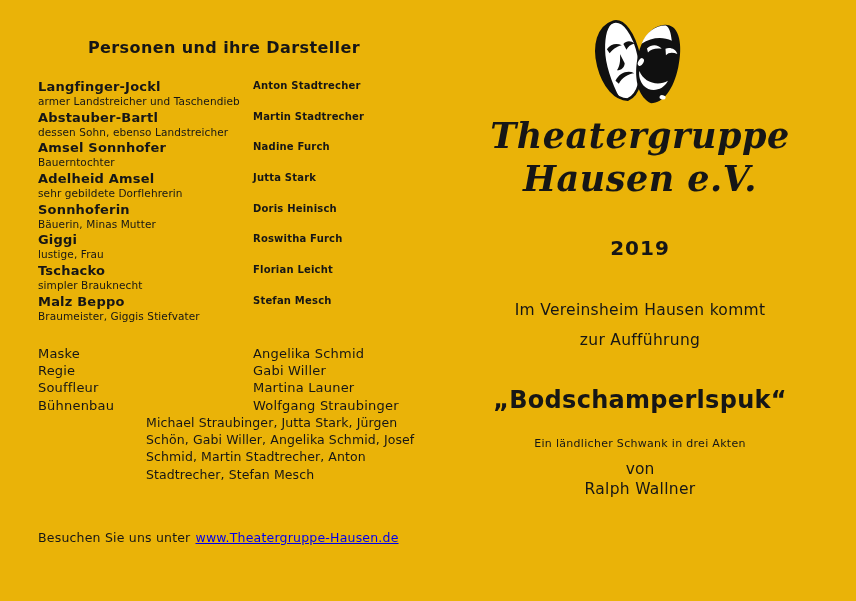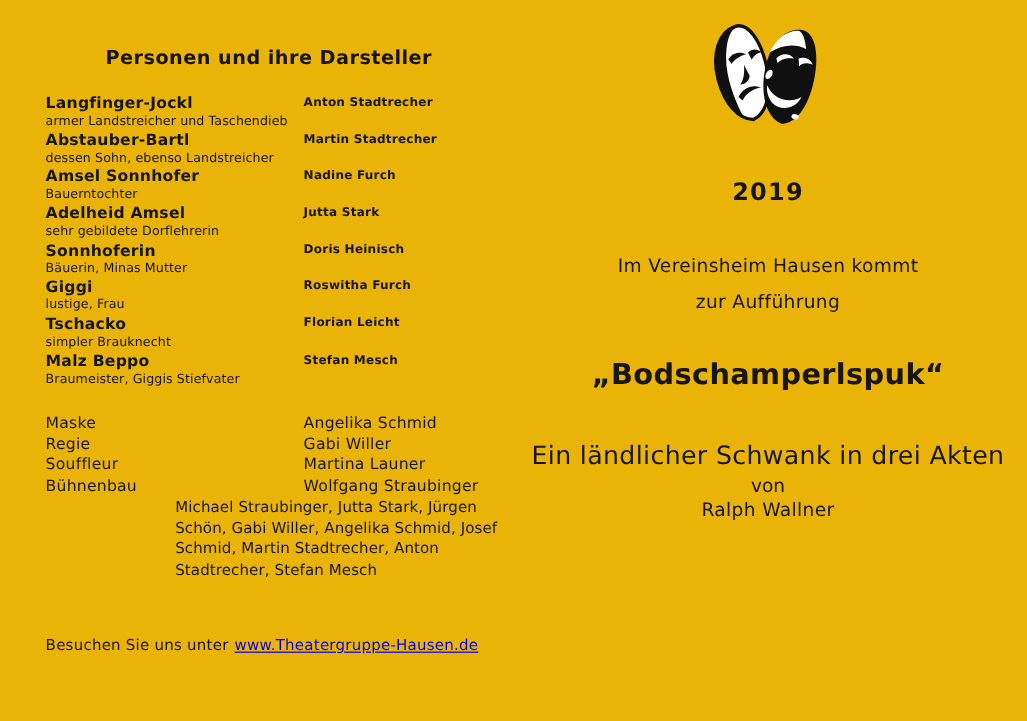--- a/index.html
+++ b/index.html
@@ -47,21 +47,21 @@
   .right-page { position: absolute; left: 424px; top: 0; width: 432px; text-align: center; }
   .masks { display: block; margin: 14px auto 0; }
   .brand {
     font-family: "DejaVu Serif", serif; font-style: italic; font-weight: bold;
     font-size: 35px; line-height: 43px; margin-top: 2px; letter-spacing: 0.5px;
   }
   .year { font-size: 20px; font-weight: bold; margin-top: 36px; line-height: 24px; letter-spacing: 1px; }
   .venue { font-size: 15.5px; margin-top: 40px; line-height: 20px; letter-spacing: 0.3px; }
   .performance { font-size: 15.5px; margin-top: 10px; line-height: 20px; letter-spacing: 0.3px; }
   .play-title { font-size: 24px; font-weight: bold; margin-top: 34px; line-height: 32px; letter-spacing: 0.3px; }
-  .subtitle { font-size: 21px; margin-top: 42px; line-height: 20px; letter-spacing: 0.3px; }
+  .subtitle { font-size: 11px; margin-top: 18px; line-height: 20px; letter-spacing: 0.3px; }
   .by { font-size: 15.5px; margin-top: 5px; line-height: 20px; }
   .author { font-size: 15.5px; line-height: 20px; letter-spacing: 0.3px; }
 </style>
 </head>
 <body>
 
 <div class="page">
 
   <div class="left-title">Personen und ihre Darsteller</div>
 
@@ -171,20 +171,24 @@
         <path d="M85 11 C70 13 60 31 61 55 C62 79 72 96 86 99 C99 96 107 79 107 54 C107 29 99 9 85 11 Z" fill="#101010"></path>
         <path d="M84 12 C73 14 65 23 62 37 C71 28 83 24 94 27 C91 18 88 13 84 12 Z" fill="#ffffff"></path>
         <path d="M69 41 C73 35 80 34 85 38 C79 38 73 41 71 45 Z" fill="#ffffff"></path>
         <path d="M89 37 C94 34 100 35 103 40 C98 39 93 40 91 44 Z" fill="#ffffff"></path>
         <path d="M66 67 C73 78 89 80 99 71 C96 83 83 88 74 82 C69 78 66 72 66 67 Z" fill="#ffffff"></path>
         <ellipse cx="65.5" cy="57" rx="2.8" ry="4.6" transform="rotate(18 65.5 57)" fill="#ffffff"></ellipse>
         <ellipse cx="97" cy="90" rx="3.4" ry="2.4" fill="#ffffff"></ellipse>
       </g>
     </svg>
 
+    <div class="brand">
+      <div>Theatergruppe</div>
+      <div>Hausen e.V.</div>
+    </div>
 
     <div class="year">2019</div>
     <div class="venue">Im Vereinsheim Hausen kommt</div>
     <div class="performance">zur Aufführung</div>
     <div class="play-title">„Bodschamperlspuk“</div>
     <div class="subtitle">Ein ländlicher Schwank in drei Akten</div>
     <div class="by">von</div>
     <div class="author">Ralph Wallner</div>
   </div>
 

